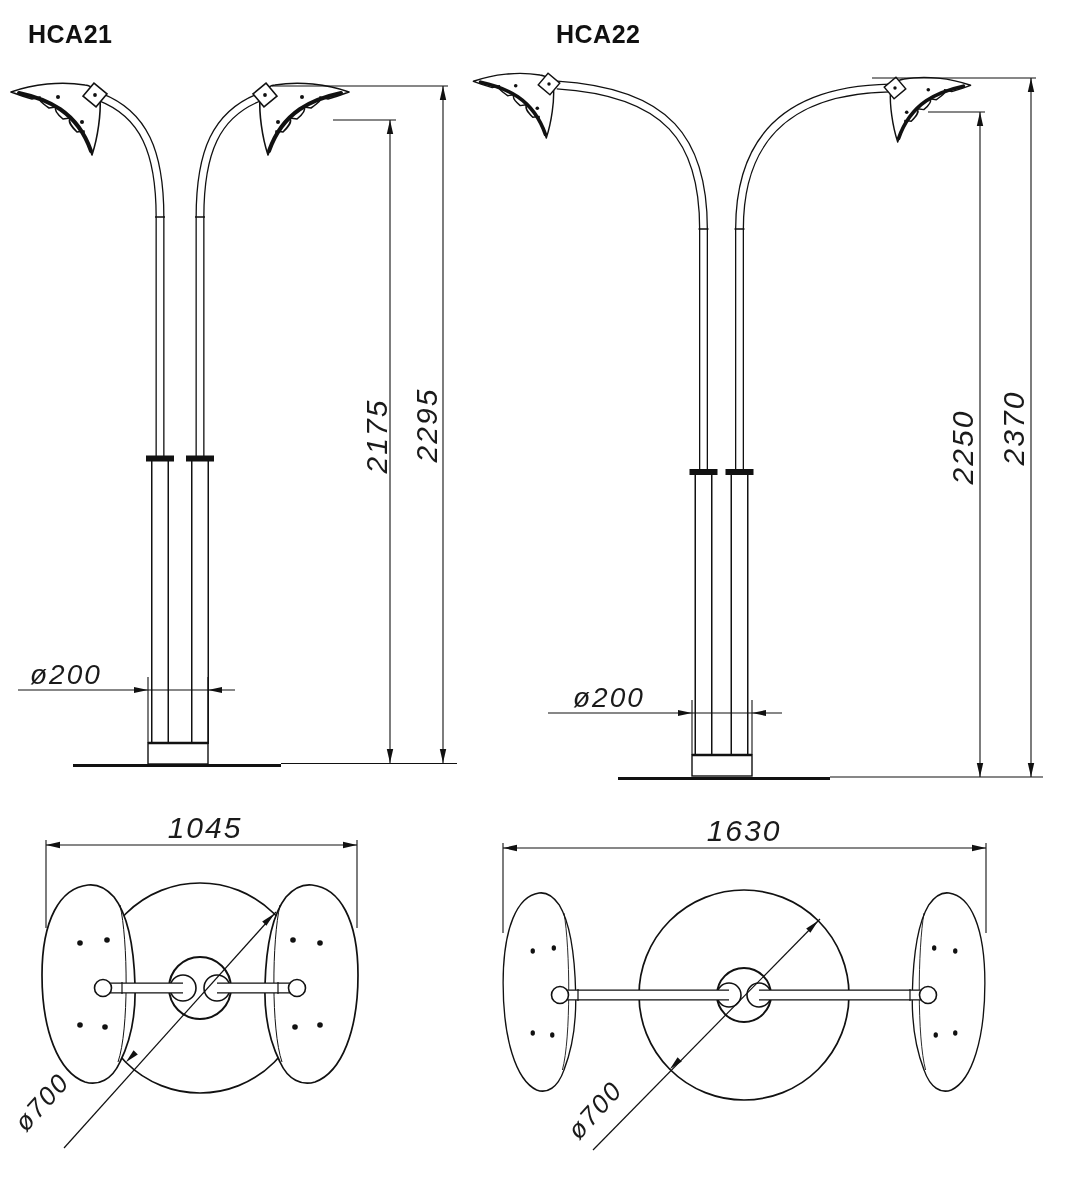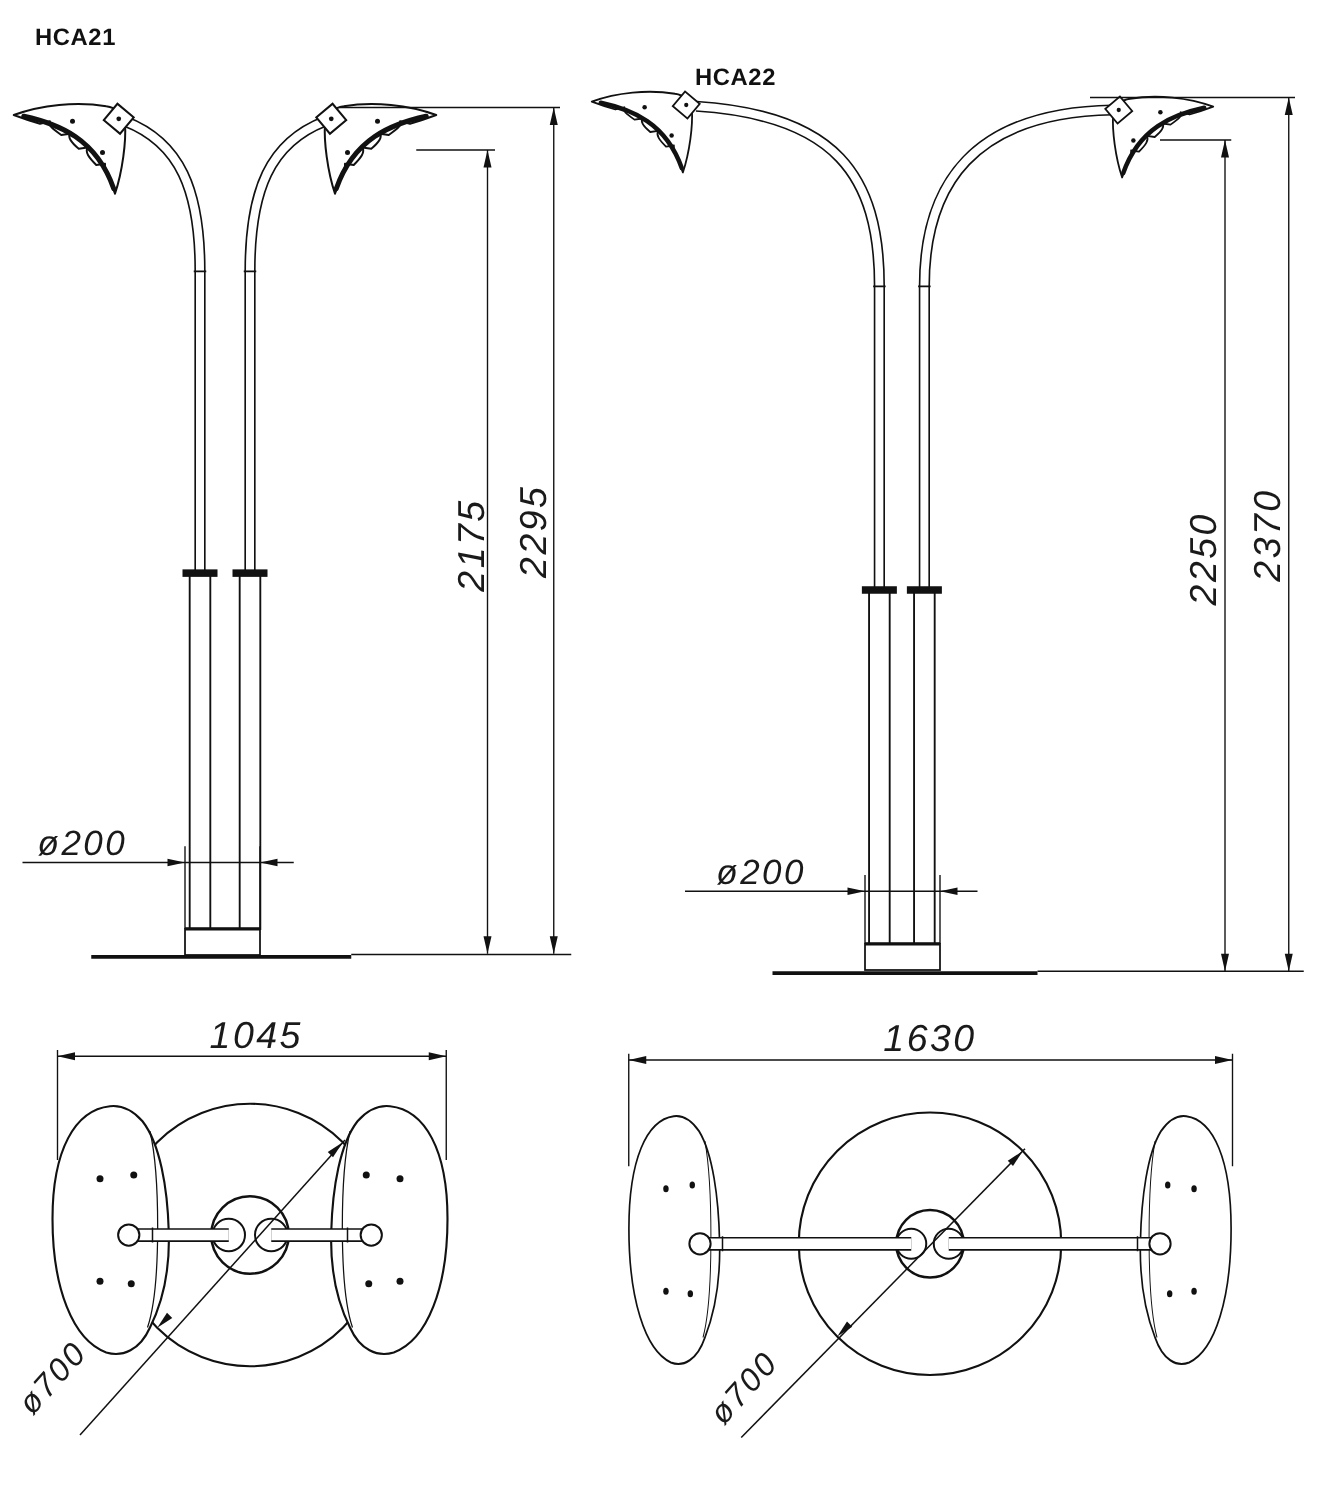--- a/index.html
+++ b/index.html
@@ -1,20 +1,20 @@
 <!DOCTYPE html>
 <html><head>
 <meta charset="utf-8">
 <style>
   html,body{margin:0;padding:0;background:#fff;}
   .canvas{position:relative;width:1069px;height:1192px;background:#ffffff;overflow:hidden;
           font-family:"Liberation Sans",sans-serif;}
-  .model-title{position:absolute;top:20px;font-size:19px;font-weight:bold;color:#111;
+  .model-title{position:absolute;top:20px;font-size:25px;font-weight:bold;color:#111;
                letter-spacing:0.5px;}
-  #t1{left:28px;} #t2{left:556px;margin-top:32px;}
+  #t1{left:28px;} #t2{left:556px;}
   svg{position:absolute;left:0;top:0;}
   .dim{font-family:"Liberation Sans",sans-serif;font-style:italic;fill:#1a1a1a;
        letter-spacing:2px;}
   .dim-big{font-size:30px;}
   .dim-mid{font-size:28px;}
   .dim-dia{font-size:26px;}
 </style>
 </head>
 <body>
 

